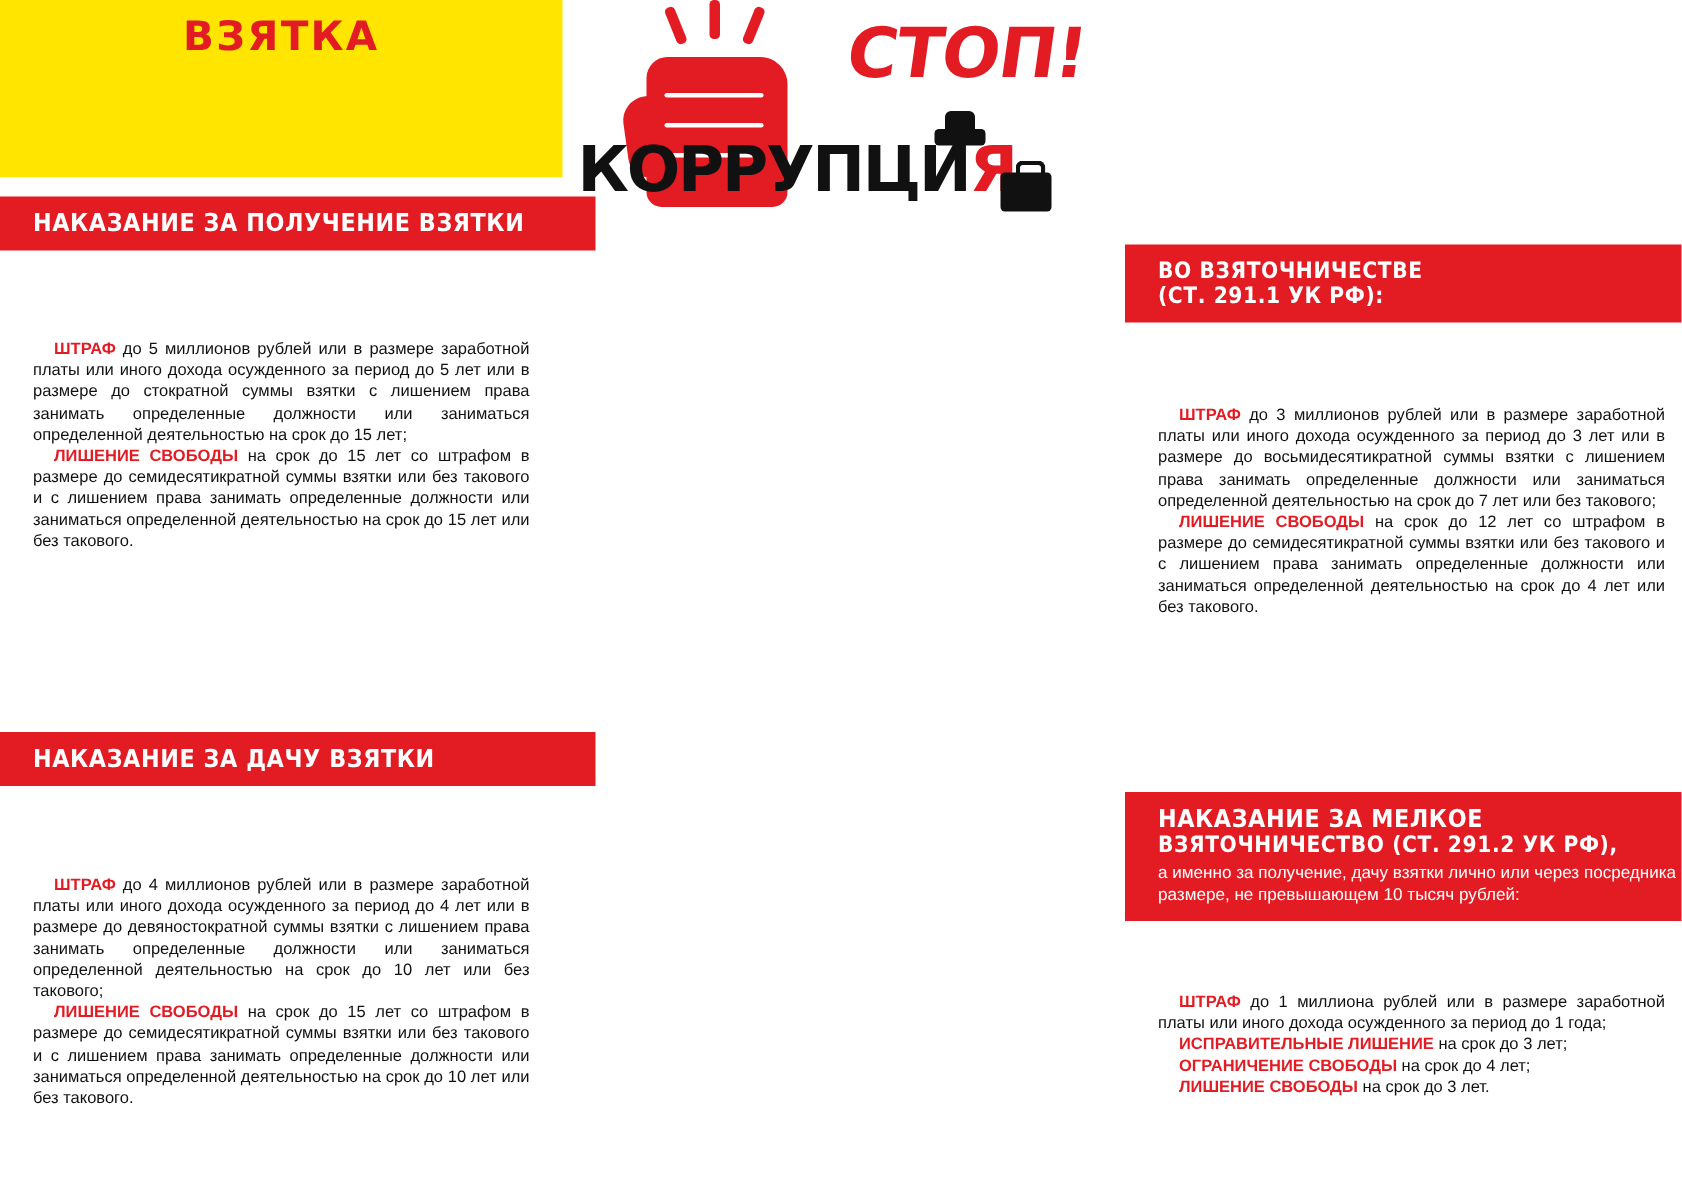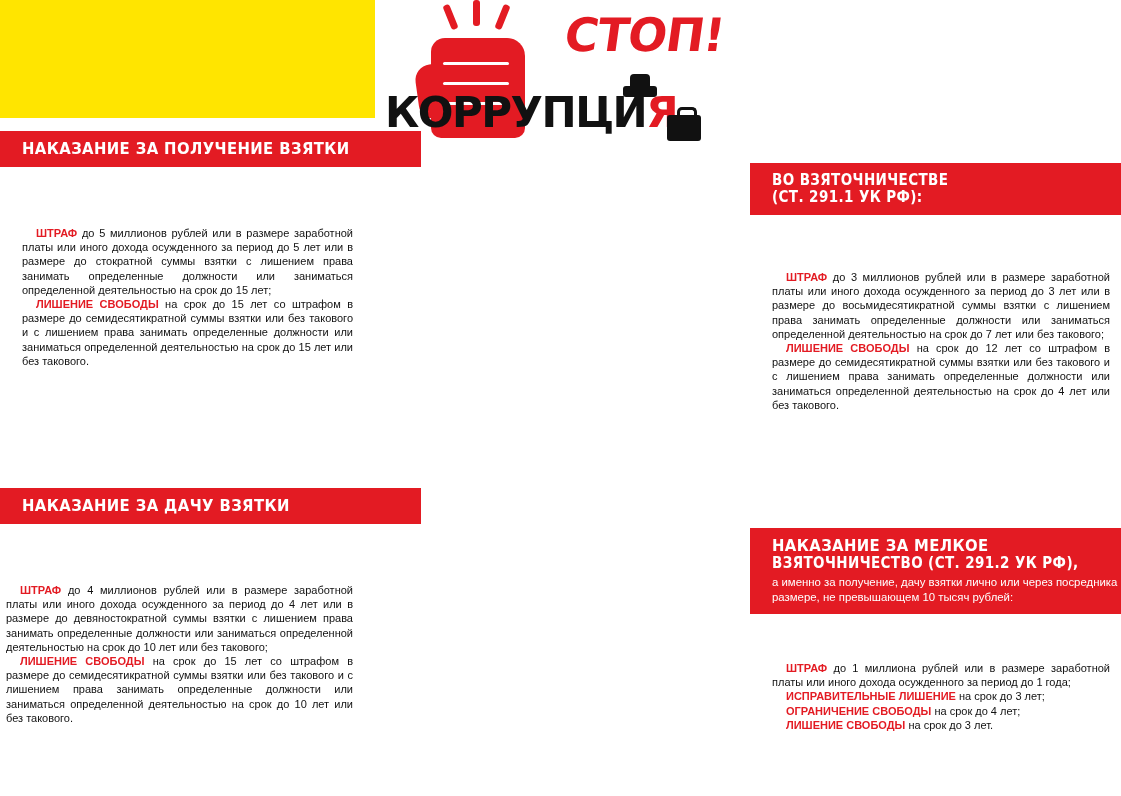--- a/index.html
+++ b/index.html
@@ -68,30 +68,30 @@
     font-size: 11.6px;
     line-height: 1.33;
     color: #111111;
     text-align: center;
     padding: 4px 26px 0 26px;
   }
 
   .sec-head {
     background: #e31b23;
     color: #ffffff;
-    padding: 9px 24px 9px 22px;
+    padding: 9px 0 9px 22px;
     font-size: 16.5px;
   }
   .sec-head .sub { font-size: 15px; display: block; }
 
   #pay-head { left: 0; top: 131px; width: 375px; }
   #pay-body { left: 0; top: 208px; width: 375px; padding: 18px 22px 0 22px; box-sizing: border-box; }
 
   #give-head { left: 0; top: 488px; width: 375px; }
-  #give-body { left: 0; top: 565px; width: 375px; padding: 18px 22px 0 6px; box-sizing: border-box; }
+  #give-body { left: 0; top: 565px; width: 375px; padding: 18px 22px 0 22px; box-sizing: border-box; }
 
   
   #mid-col { left: 375px; top: 0; width: 380px; height: 796px; }
 
   #stop-word {
     position: absolute;
     left: 190px; top: 8px;
     font-family: "DejaVu Sans", sans-serif;
     font-weight: bold;
     font-size: 46px;
@@ -151,20 +151,21 @@
   }
 </style>
 </head>
 <body>
 
 <div class="page">
 
   <div class="abs" id="left-col">
 
     <div class="abs yellowbox" id="vzyatka-box">
+      <div id="vzyatka-title">ВЗЯТКА</div>
     </div>
 
     <div class="abs sec-head hdr-cond" id="pay-head">
       <span>НАКАЗАНИЕ ЗА ПОЛУЧЕНИЕ ВЗЯТКИ</span>
     </div>
 
     <div class="abs" id="pay-body">
       <p class="body-txt" style="margin:0 0 0 0; text-indent:14px;">
         <span class="lead">ШТРАФ</span><span> до 5 миллионов рублей или в размере заработной платы или иного дохода осужденного за период до 5 лет или в размере до стократной суммы взятки с лишением права занимать определенные должности или заниматься определенной деятельностью на срок до 15 лет;</span>
       </p>

